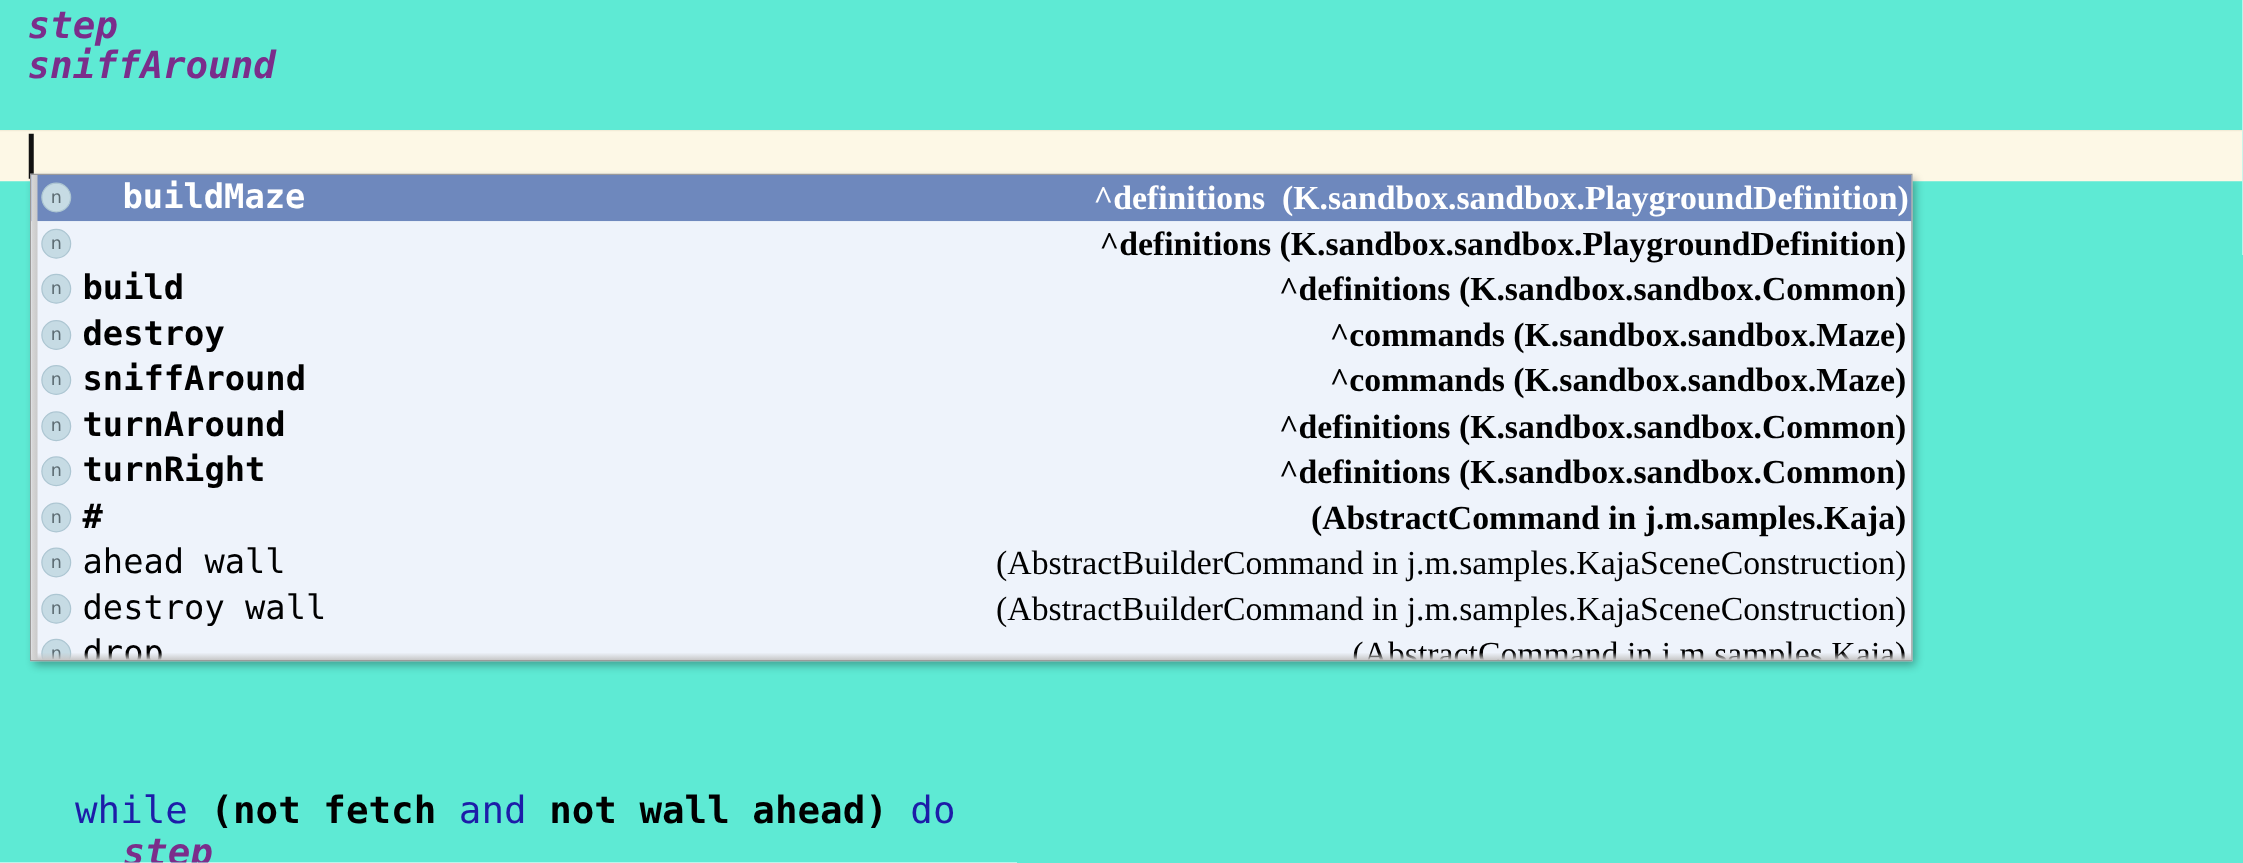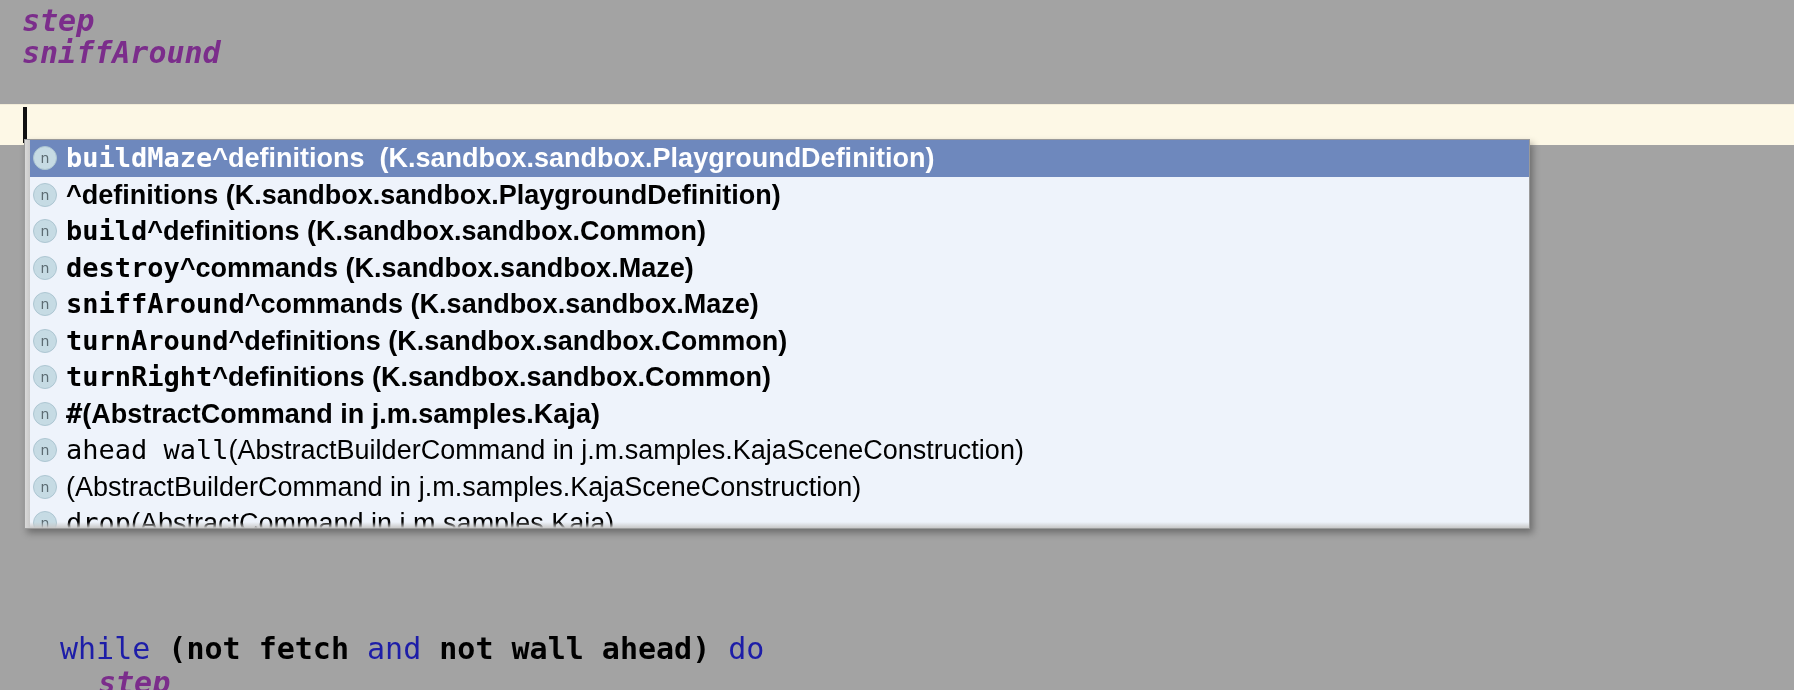--- a/index.html
+++ b/index.html
@@ -12,21 +12,21 @@
     height: 690px;
     position: relative;
     overflow: hidden;
     font-family: "DejaVu Sans Mono", "Liberation Mono", monospace;
   }
 
   
   #editor {
     position: absolute;
     inset: 0;
-    background: #a3a3a3;
+    background: #5eead4;
   }
 
   .code-line {
     position: absolute;
     left: 0;
     width: 100%;
     font-family: "DejaVu Sans Mono", "Liberation Mono", monospace;
     font-size: 30px;
     line-height: 38px;
     white-space: pre;
@@ -115,28 +115,29 @@
   .row .label {
     flex: 0 0 auto;
     font-family: "DejaVu Sans Mono", "Liberation Mono", monospace;
     font-size: 27px;
     line-height: 30px;
     color: #000000;
     white-space: pre;
   }
   .row .tail {
     flex: 1 1 auto;
-    font-family: Liberation Sans, sans-serif;
+    text-align: right;
+    font-family: Liberation Serif, serif;
     font-size: 27px;
     line-height: 30px;
     color: #000000;
     white-space: pre;
   }
   .row.bold .label, .row.bold .tail { font-weight: bold; }
-  .row.selected .label, .row.selected .tail { color: #ffffff; }
+  .row.selected .label, .row.selected .tail { color: #ffffff; margin-left: 32px; }
 
   
   #popup-gutter {
     position: absolute;
     left: 0; top: 0;
     width: 5px;
     height: 100%;
     background: linear-gradient(to right,#d9d9d9,#c9c9c9);
     z-index: 3;
     pointer-events: none;
@@ -210,20 +211,21 @@
           <span class="label">#</span>
           <span class="tail">(AbstractCommand in j.m.samples.Kaja)</span>
         </div>
         <div class="row">
           <span class="icon">n</span>
           <span class="label">ahead wall</span>
           <span class="tail">(AbstractBuilderCommand in j.m.samples.KajaSceneConstruction)</span>
         </div>
         <div class="row">
           <span class="icon">n</span>
+          <span class="label">destroy wall</span>
           <span class="tail">(AbstractBuilderCommand in j.m.samples.KajaSceneConstruction)</span>
         </div>
         <div class="row">
           <span class="icon">n</span>
           <span class="label">drop</span>
           <span class="tail">(AbstractCommand in j.m.samples.Kaja)</span>
         </div>
       </div>
     <div id="popup-bottom-edge"></div>
   </div>

